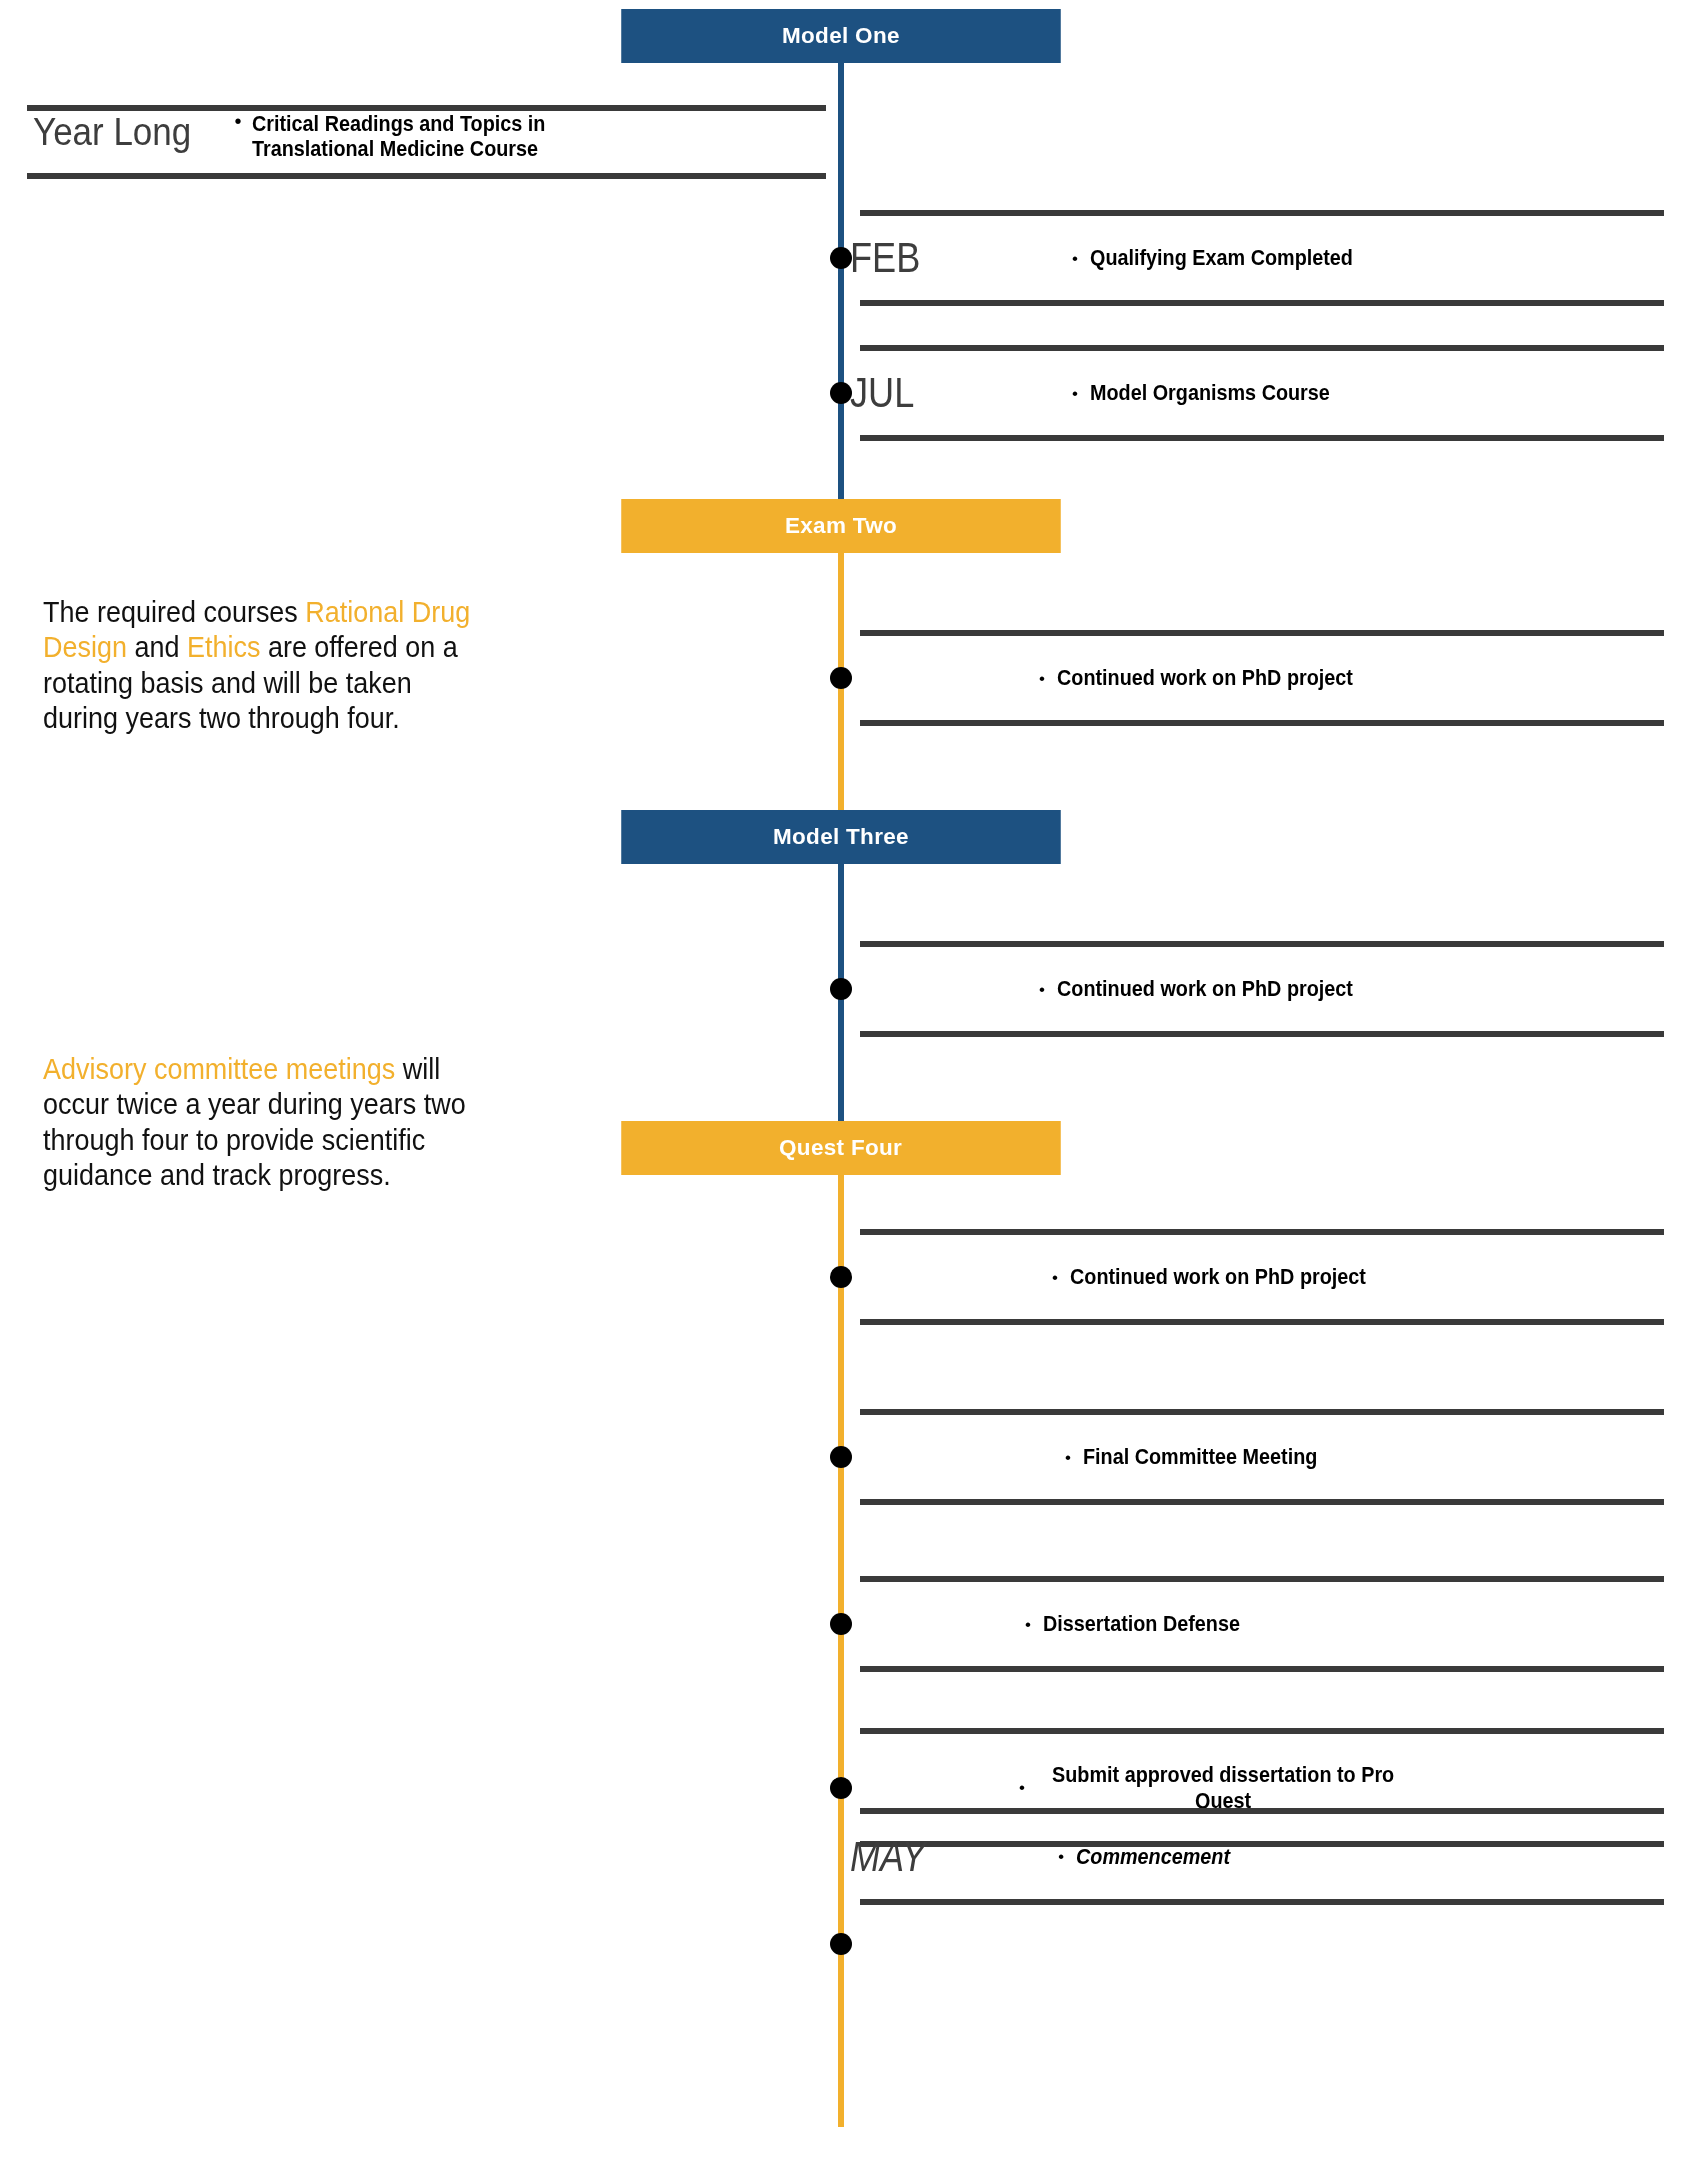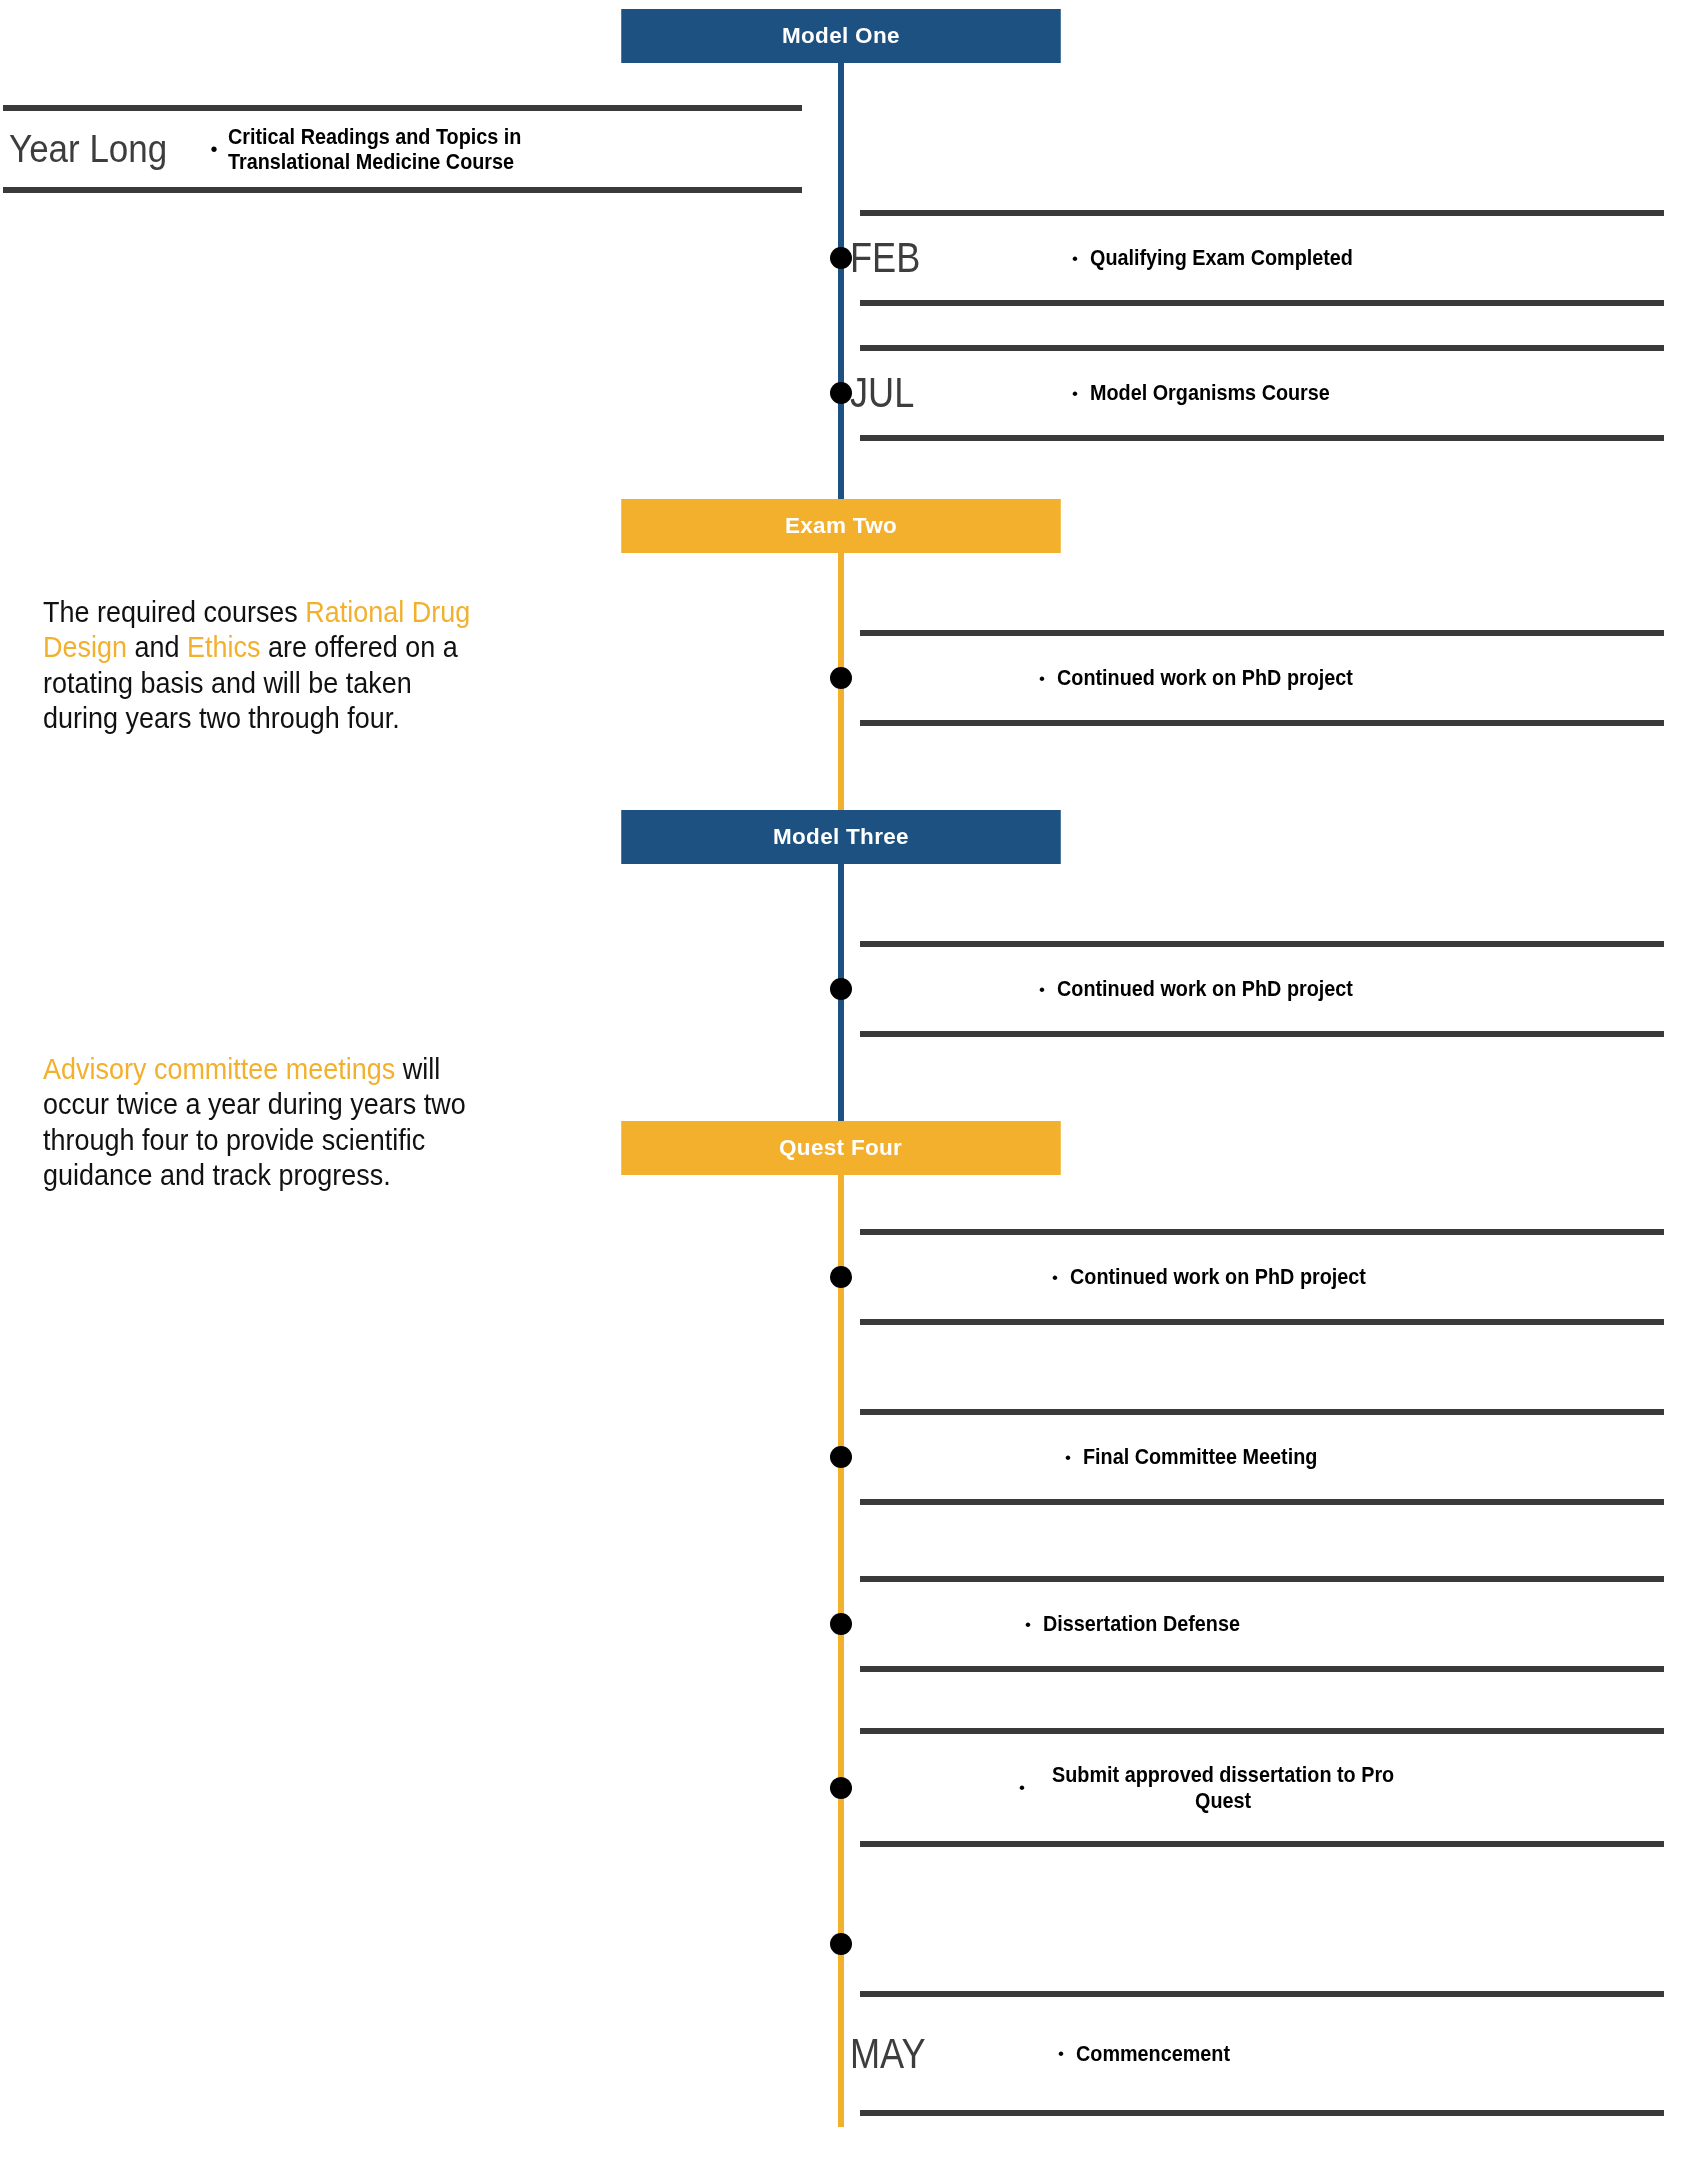--- a/index.html
+++ b/index.html
@@ -52,28 +52,28 @@
   .year-bar.yellow { background: #f2b02d; }
 
   #year-one   { top: 9.3px; }
   #year-two   { top: 499px; }
   #year-three { top: 810px; }
   #year-four  { top: 1121px; }
 
   
   #year-long-box {
     position: absolute;
-    left: 3px;
+    left: 27px;
     top: 105px;
     width: 799px;
     border-top: 6px solid #3a3a3a;
     border-bottom: 6px solid #3a3a3a;
-    height: 88px;
+    height: 74px;
     display: flex;
-    align-items: center;
+    align-items: flex-start;
   }
   #year-long-label {
     font-size: 38px;
     color: #3d3d3d;
     font-weight: 400;
     white-space: nowrap;
     padding-left: 6.6px;
     transform: scaleX(.92);
     transform-origin: left center;
     font-family: "Liberation Sans", sans-serif;
@@ -148,21 +148,21 @@
 
   
   #row-feb   { top: 210px;  height: 96px; padding-left: 212px; }
   #row-jul   { top: 345px;  height: 96px; padding-left: 212px; }
   #row-y2    { top: 630px;  height: 96px; padding-left: 179px; }
   #row-y3    { top: 941px; height: 96px; padding-left: 179px; }
   #row-y4a   { top: 1229px; height: 96px; padding-left: 192px; }
   #row-y4b   { top: 1409px; height: 96px; padding-left: 205px; }
   #row-y4c   { top: 1576px; height: 96px; padding-left: 165px; }
   #row-y4d   { top: 1728px; height: 119px; padding-left: 159px; }
-  #row-may   { top: 1991px; height: 125px; padding-left: 198px; }
+  #row-may   { top: 1808px; height: 97px; padding-left: 198px; font-style: italic; }
 
   #row-y4d .txt { white-space: normal; width: 423px; }
 
   #dot-feb { top: 247px; }
   #dot-jul { top: 382px; }
   #dot-y2  { top: 667px; }
   #dot-y3  { top: 978px; }
   #dot-y4a { top: 1266px; }
   #dot-y4b { top: 1446px; }
   #dot-y4c { top: 1613px; }

